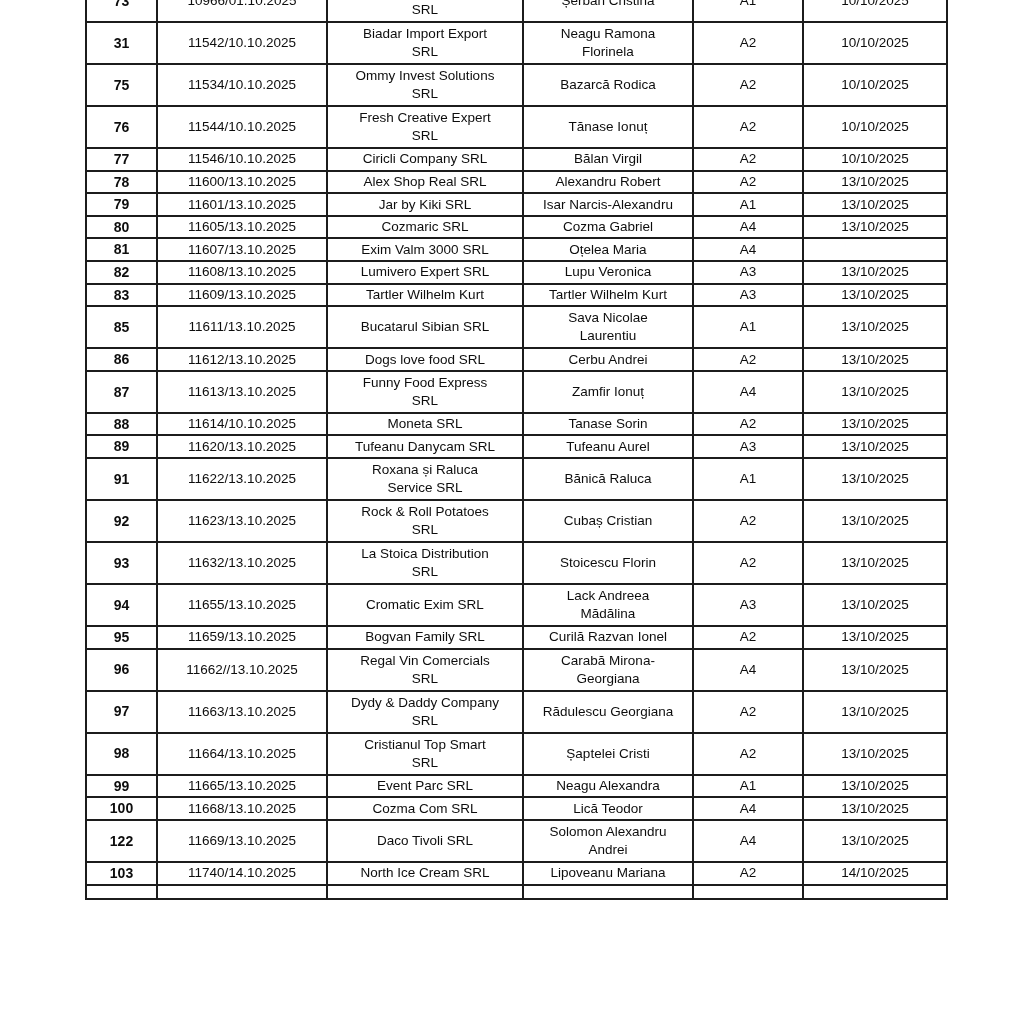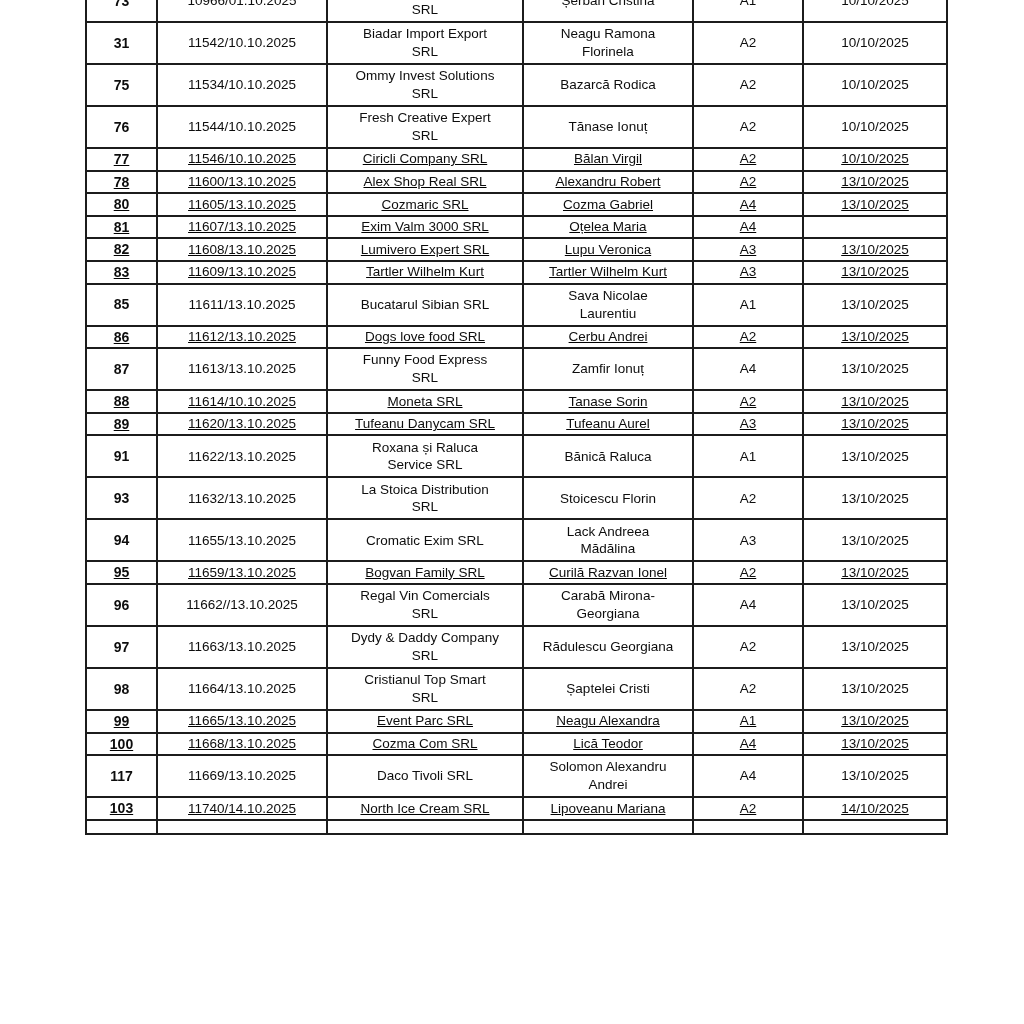--- a/index.html
+++ b/index.html
@@ -33,21 +33,21 @@
     color:var(--text);
     white-space:pre-line;
     padding:1px 3px;
     overflow:hidden;
   }
   table.doc-table td.nr{
     font-weight:bold;
     font-size:14px;
   }
   tr.tall{height:42px;}
-  tr.single{height:14px;text-decoration:underline;}
+  tr.single{height:14px;}
 </style>
 </head>
 <body>
 
 <div class="page">
   <table class="doc-table">
     <colgroup>
       <col style="width:71px">
       <col style="width:170px">
       <col style="width:196px">
@@ -103,20 +103,28 @@
         </tr>
         <tr class="single">
           <td class="nr">78</td>
           <td>11600/13.10.2025</td>
           <td>Alex Shop Real SRL</td>
           <td>Alexandru Robert</td>
           <td>A2</td>
           <td>13/10/2025</td>
         </tr>
         <tr class="single">
+          <td class="nr">79</td>
+          <td>11601/13.10.2025</td>
+          <td>Jar by Kiki SRL</td>
+          <td>Isar Narcis-Alexandru</td>
+          <td>A1</td>
+          <td>13/10/2025</td>
+        </tr>
+        <tr class="single">
           <td class="nr">80</td>
           <td>11605/13.10.2025</td>
           <td>Cozmaric SRL</td>
           <td>Cozma Gabriel</td>
           <td>A4</td>
           <td>13/10/2025</td>
         </tr>
         <tr class="single">
           <td class="nr">81</td>
           <td>11607/13.10.2025</td>
@@ -183,20 +191,29 @@
           <td>A3</td>
           <td>13/10/2025</td>
         </tr>
         <tr class="tall">
           <td class="nr">91</td>
           <td>11622/13.10.2025</td>
           <td>Roxana și Raluca
 Service SRL</td>
           <td>Bănică Raluca</td>
           <td>A1</td>
+          <td>13/10/2025</td>
+        </tr>
+        <tr class="tall">
+          <td class="nr">92</td>
+          <td>11623/13.10.2025</td>
+          <td>Rock &amp; Roll Potatoes
+SRL</td>
+          <td>Cubaș Cristian</td>
+          <td>A2</td>
           <td>13/10/2025</td>
         </tr>
         <tr class="tall">
           <td class="nr">93</td>
           <td>11632/13.10.2025</td>
           <td>La Stoica Distribution
 SRL</td>
           <td>Stoicescu Florin</td>
           <td>A2</td>
           <td>13/10/2025</td>
@@ -256,21 +273,21 @@
         </tr>
         <tr class="single">
           <td class="nr">100</td>
           <td>11668/13.10.2025</td>
           <td>Cozma Com SRL</td>
           <td>Lică Teodor</td>
           <td>A4</td>
           <td>13/10/2025</td>
         </tr>
         <tr class="tall">
-          <td class="nr">117</td>
+          <td class="nr">122</td>
           <td>11669/13.10.2025</td>
           <td>Daco Tivoli SRL</td>
           <td>Solomon Alexandru
 Andrei</td>
           <td>A4</td>
           <td>13/10/2025</td>
         </tr>
         <tr class="single">
           <td class="nr">103</td>
           <td>11740/14.10.2025</td>

